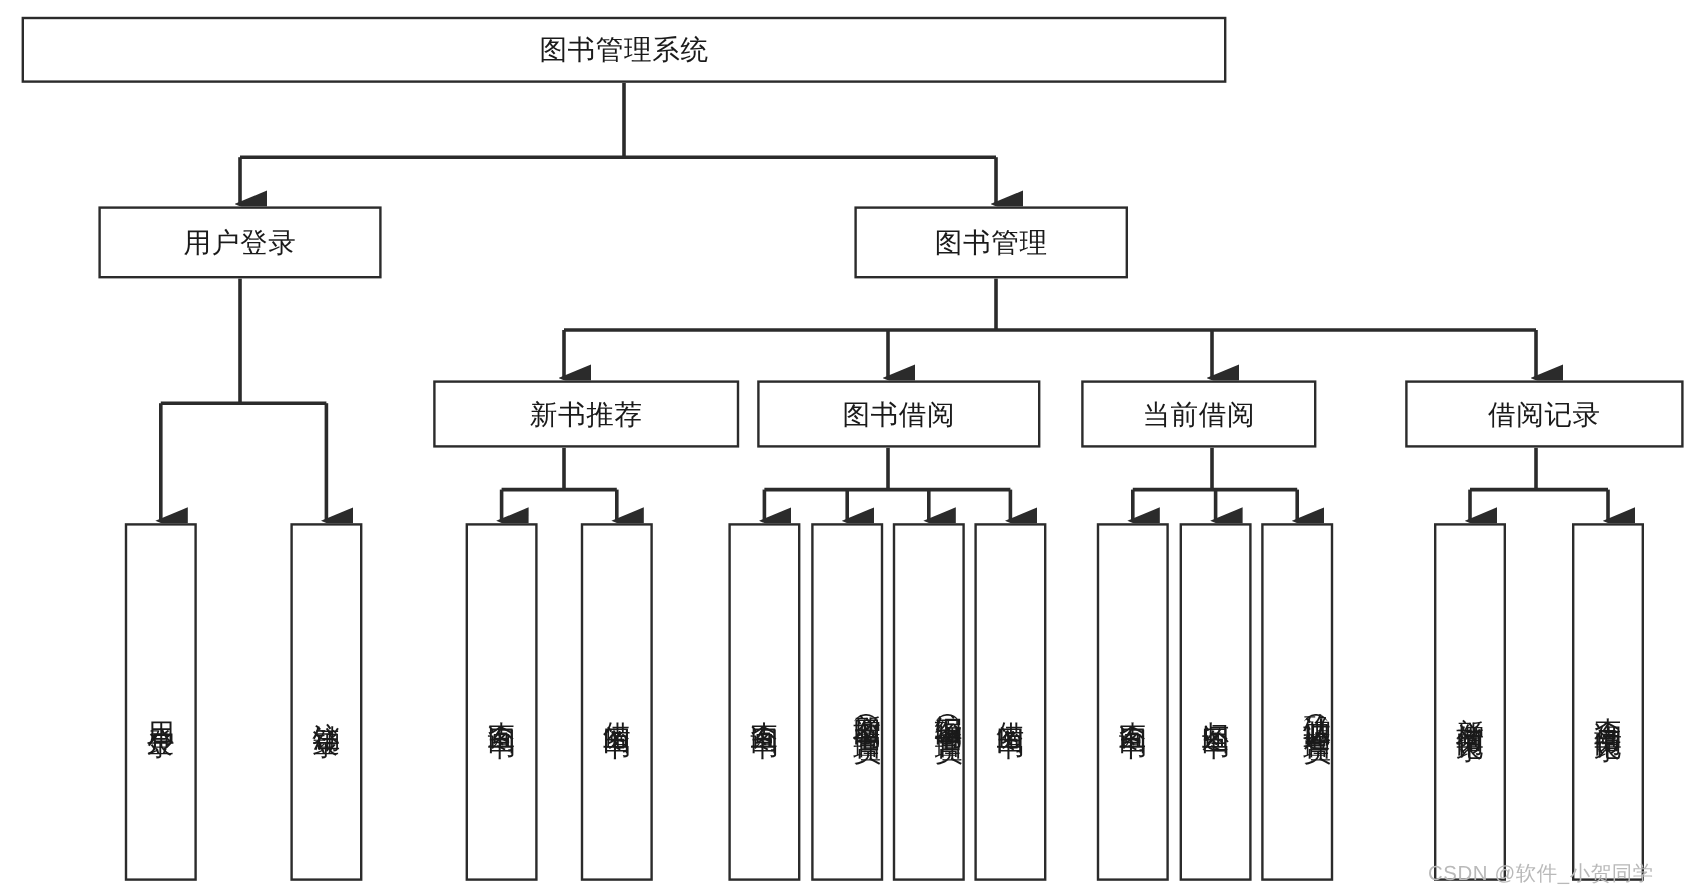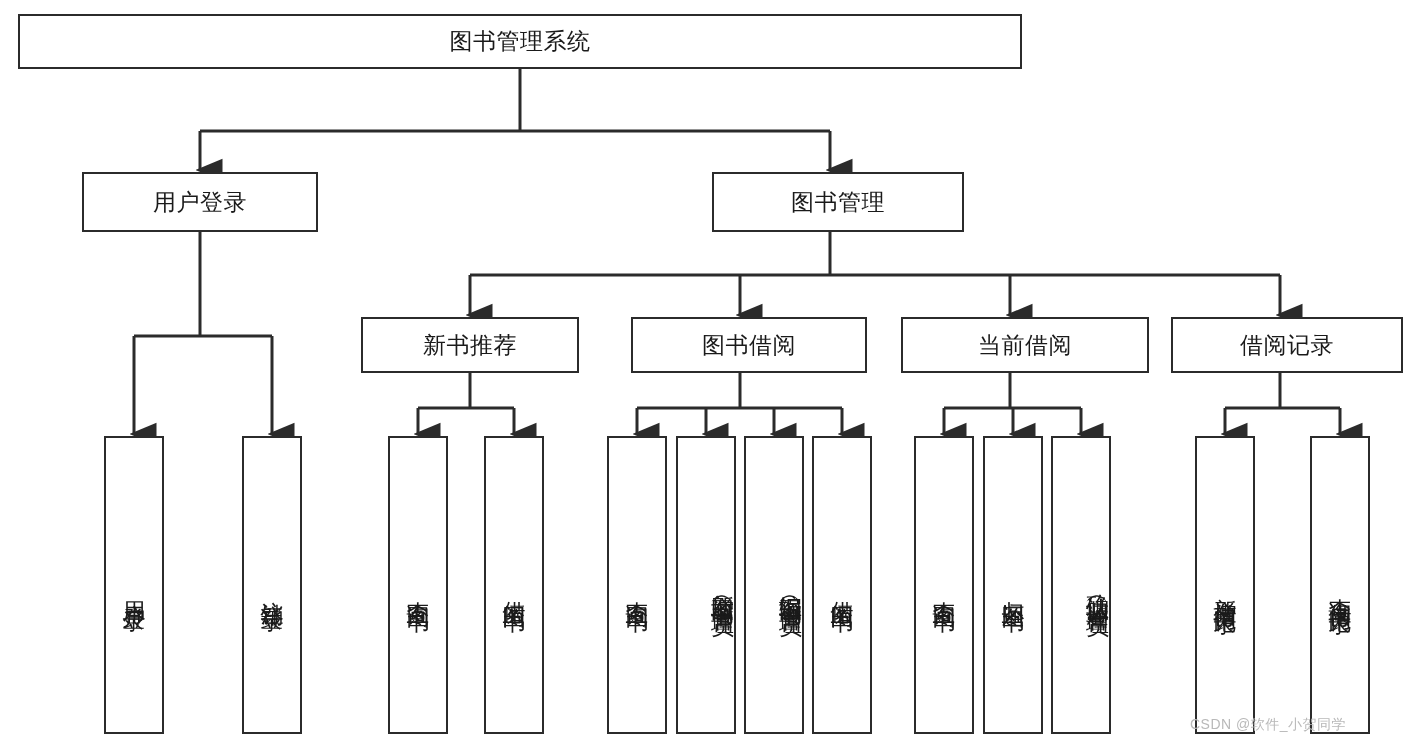--- a/index.html
+++ b/index.html
@@ -45,21 +45,21 @@
     padding-top: 8px;
     align-items: flex-start;
     justify-content: center;
     white-space: nowrap;
   }
   .node-v.center-v {
     align-items: center;
   }
   .watermark {
     position: absolute;
-    font-size: 14px;
+    font-size: 17px;
     color: #b9b9b9;
     white-space: nowrap;
     letter-spacing: 0.5px;
     pointer-events: none;
   }
 </style>
 </head>
 <body>
 
 <div id="diagram">
@@ -103,25 +103,25 @@
         <line x1="1280" y1="373" x2="1280" y2="408"></line>
         <line x1="1225" y1="408" x2="1340" y2="408"></line>
         <line x1="1225" y1="408" x2="1225" y2="434" marker-end="url(#arrow)"></line>
         <line x1="1340" y1="408" x2="1340" y2="434" marker-end="url(#arrow)"></line>
       </g>
   </svg>
 
   <div class="node-box node-h" style="left: 18px; top: 14px; width: 1004px; height: 55px;">图书管理系统</div>
 
   <div class="node-box node-h" style="left: 82px; top: 172px; width: 236px; height: 60px;">用户登录</div>
-  <div class="node-box node-h" style="left: 712px; top: 172px; width: 252px; height: 60px;">图书管理</div>
+  <div class="node-box node-h" style="left: 712px; top: 172px; width: 228px; height: 60px;">图书管理</div>
 
-  <div class="node-box node-h" style="left: 361px; top: 317px; width: 218px; height: 56px;">新书推荐</div>
+  <div class="node-box node-h" style="left: 361px; top: 317px; width: 255px; height: 56px;">新书推荐</div>
   <div class="node-box node-h" style="left: 631px; top: 317px; width: 236px; height: 56px;">图书借阅</div>
-  <div class="node-box node-h" style="left: 901px; top: 317px; width: 248px; height: 56px; font-family: Liberation Serif, serif;">当前借阅</div>
+  <div class="node-box node-h" style="left: 901px; top: 317px; width: 196px; height: 56px; font-family: Liberation Serif, serif;">当前借阅</div>
   <div class="node-box node-h" style="left: 1171px; top: 317px; width: 232px; height: 56px;">借阅记录</div>
 
   <div class="node-box node-v center-v" style="left: 104px; top: 436px; width: 60px; height: 298px;">用户登录</div>
   <div class="node-box node-v center-v" style="left: 242px; top: 436px; width: 60px; height: 298px;">注销登录</div>
   <div class="node-box node-v center-v" style="left: 388px; top: 436px; width: 60px; height: 298px;">查询图书</div>
   <div class="node-box node-v center-v" style="left: 484px; top: 436px; width: 60px; height: 298px;">借阅图书</div>
   <div class="node-box node-v center-v" style="left: 607px; top: 436px; width: 60px; height: 298px;">查询图书</div>
   <div class="node-box node-v" style="left: 676px; top: 436px; width: 60px; height: 298px;">新增图书（管理员）</div>
   <div class="node-box node-v" style="left: 744px; top: 436px; width: 60px; height: 298px;">编辑图书（管理员）</div>
   <div class="node-box node-v center-v" style="left: 812px; top: 436px; width: 60px; height: 298px;">借阅图书</div>

